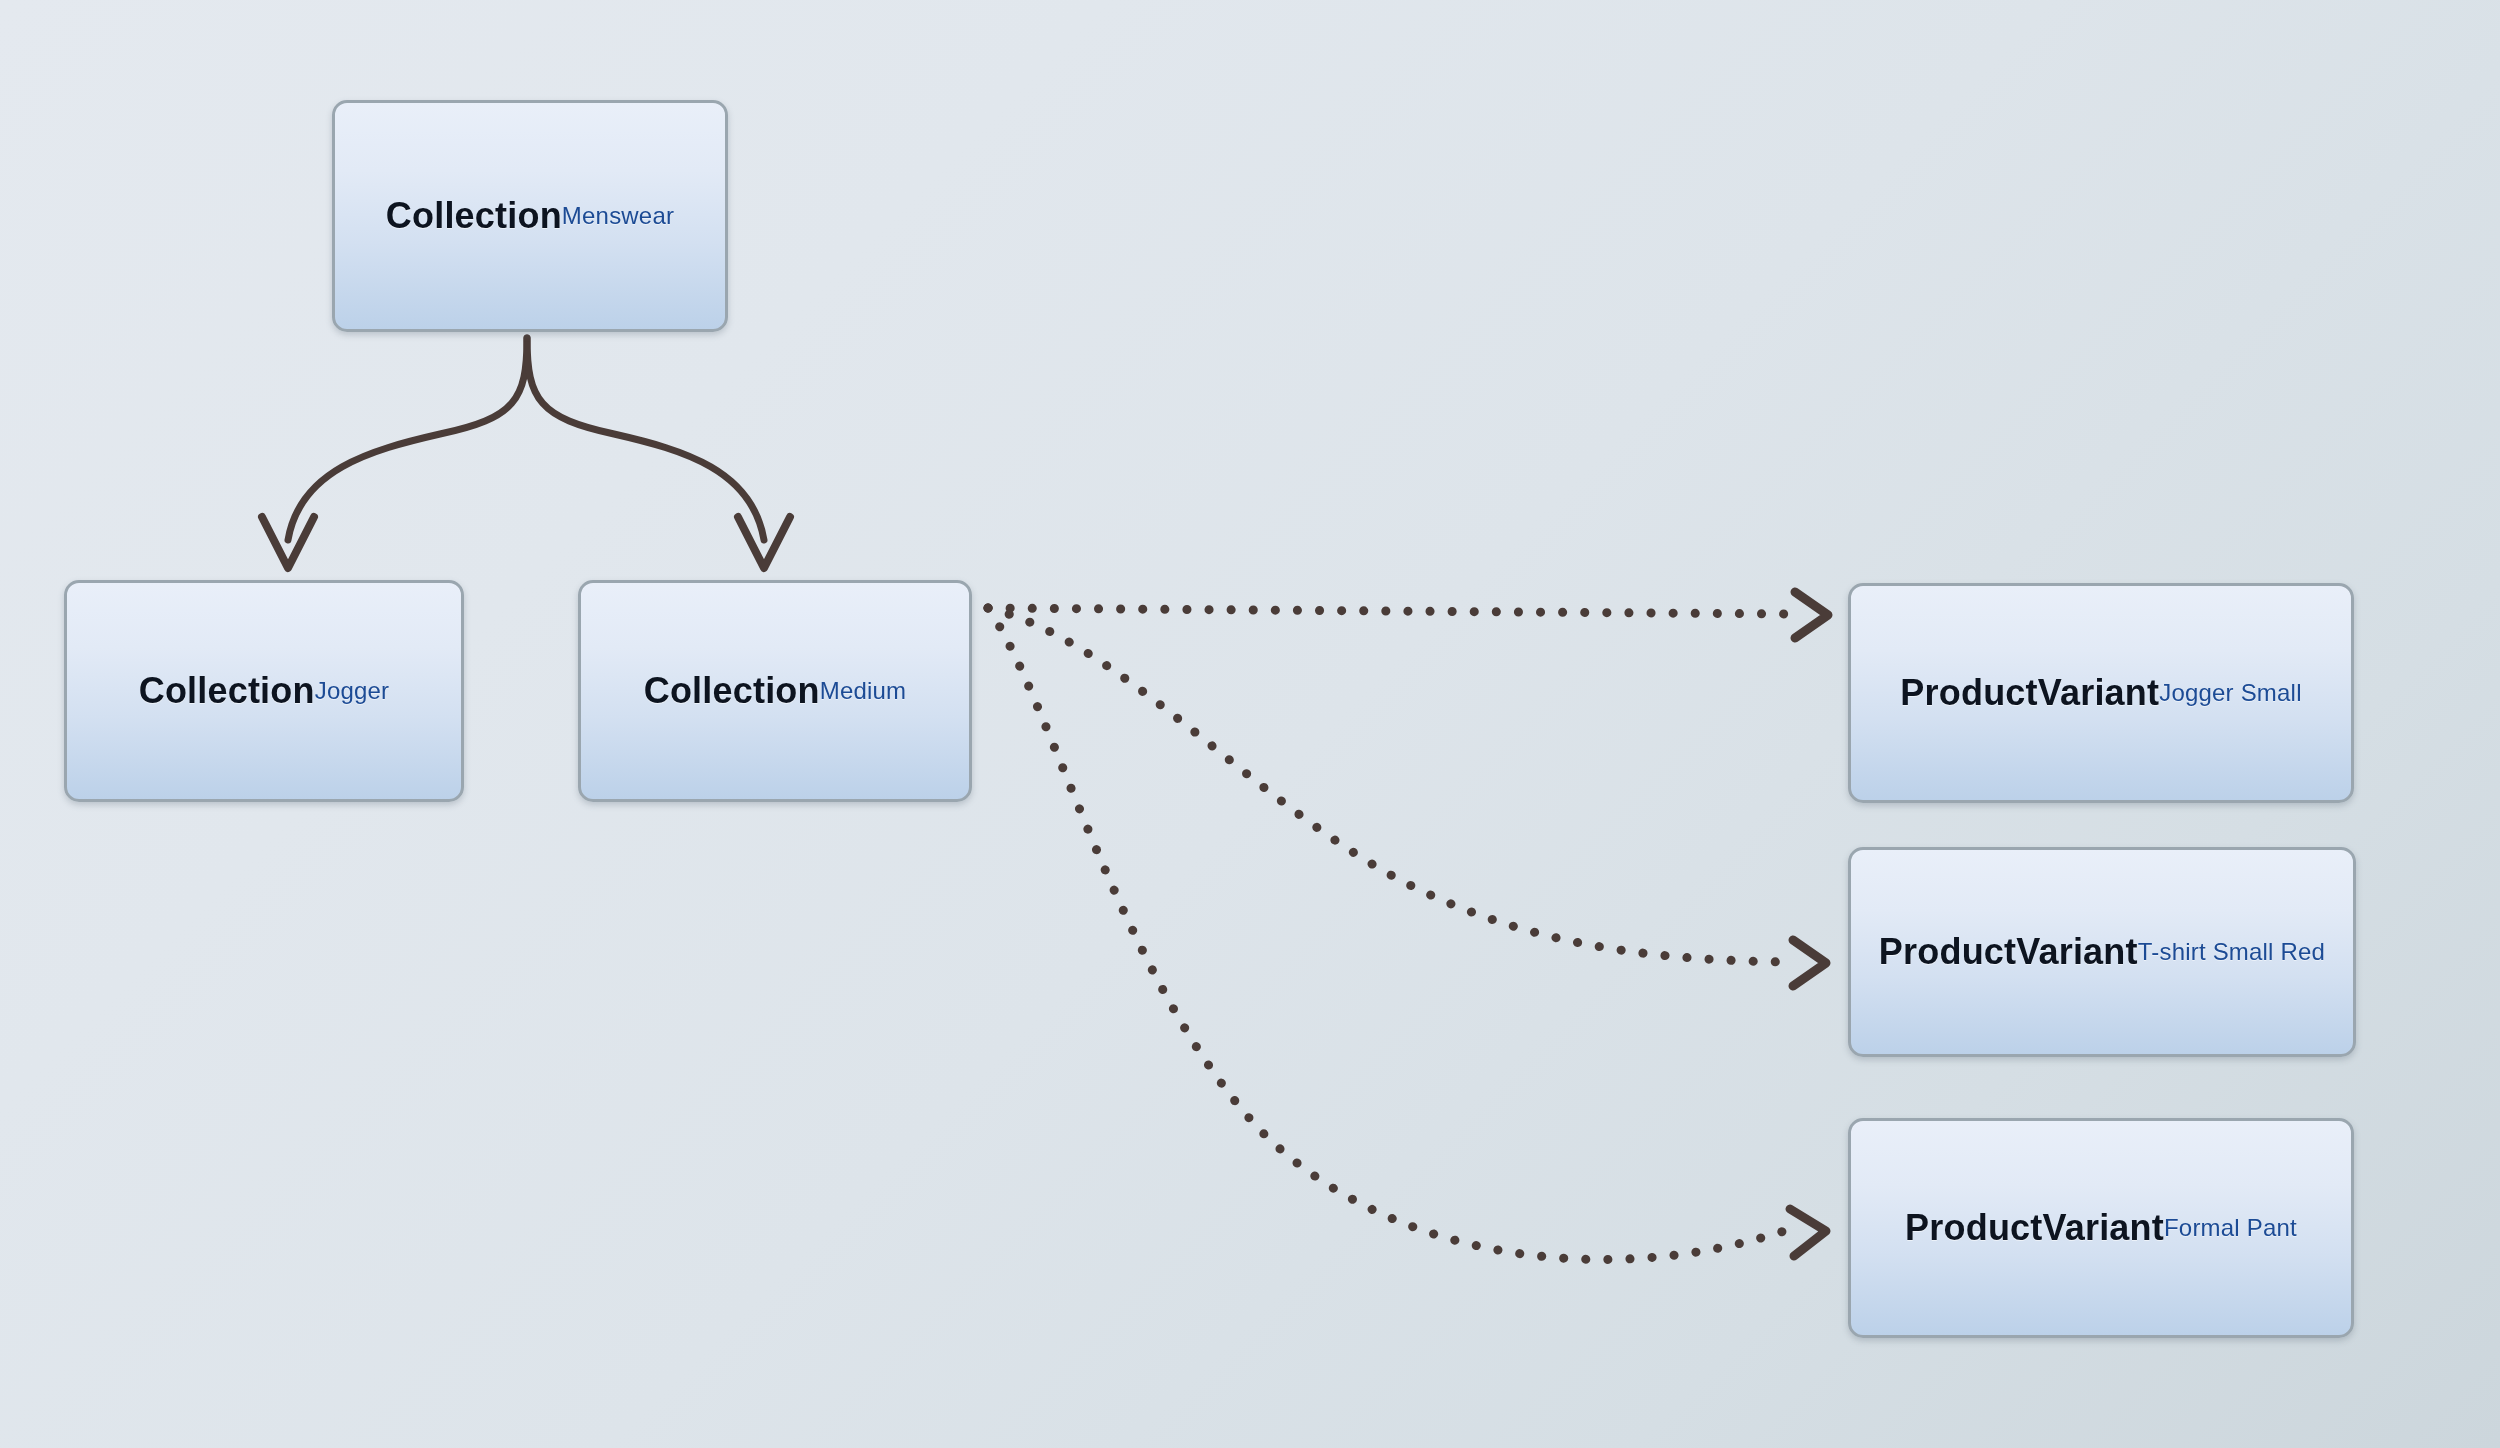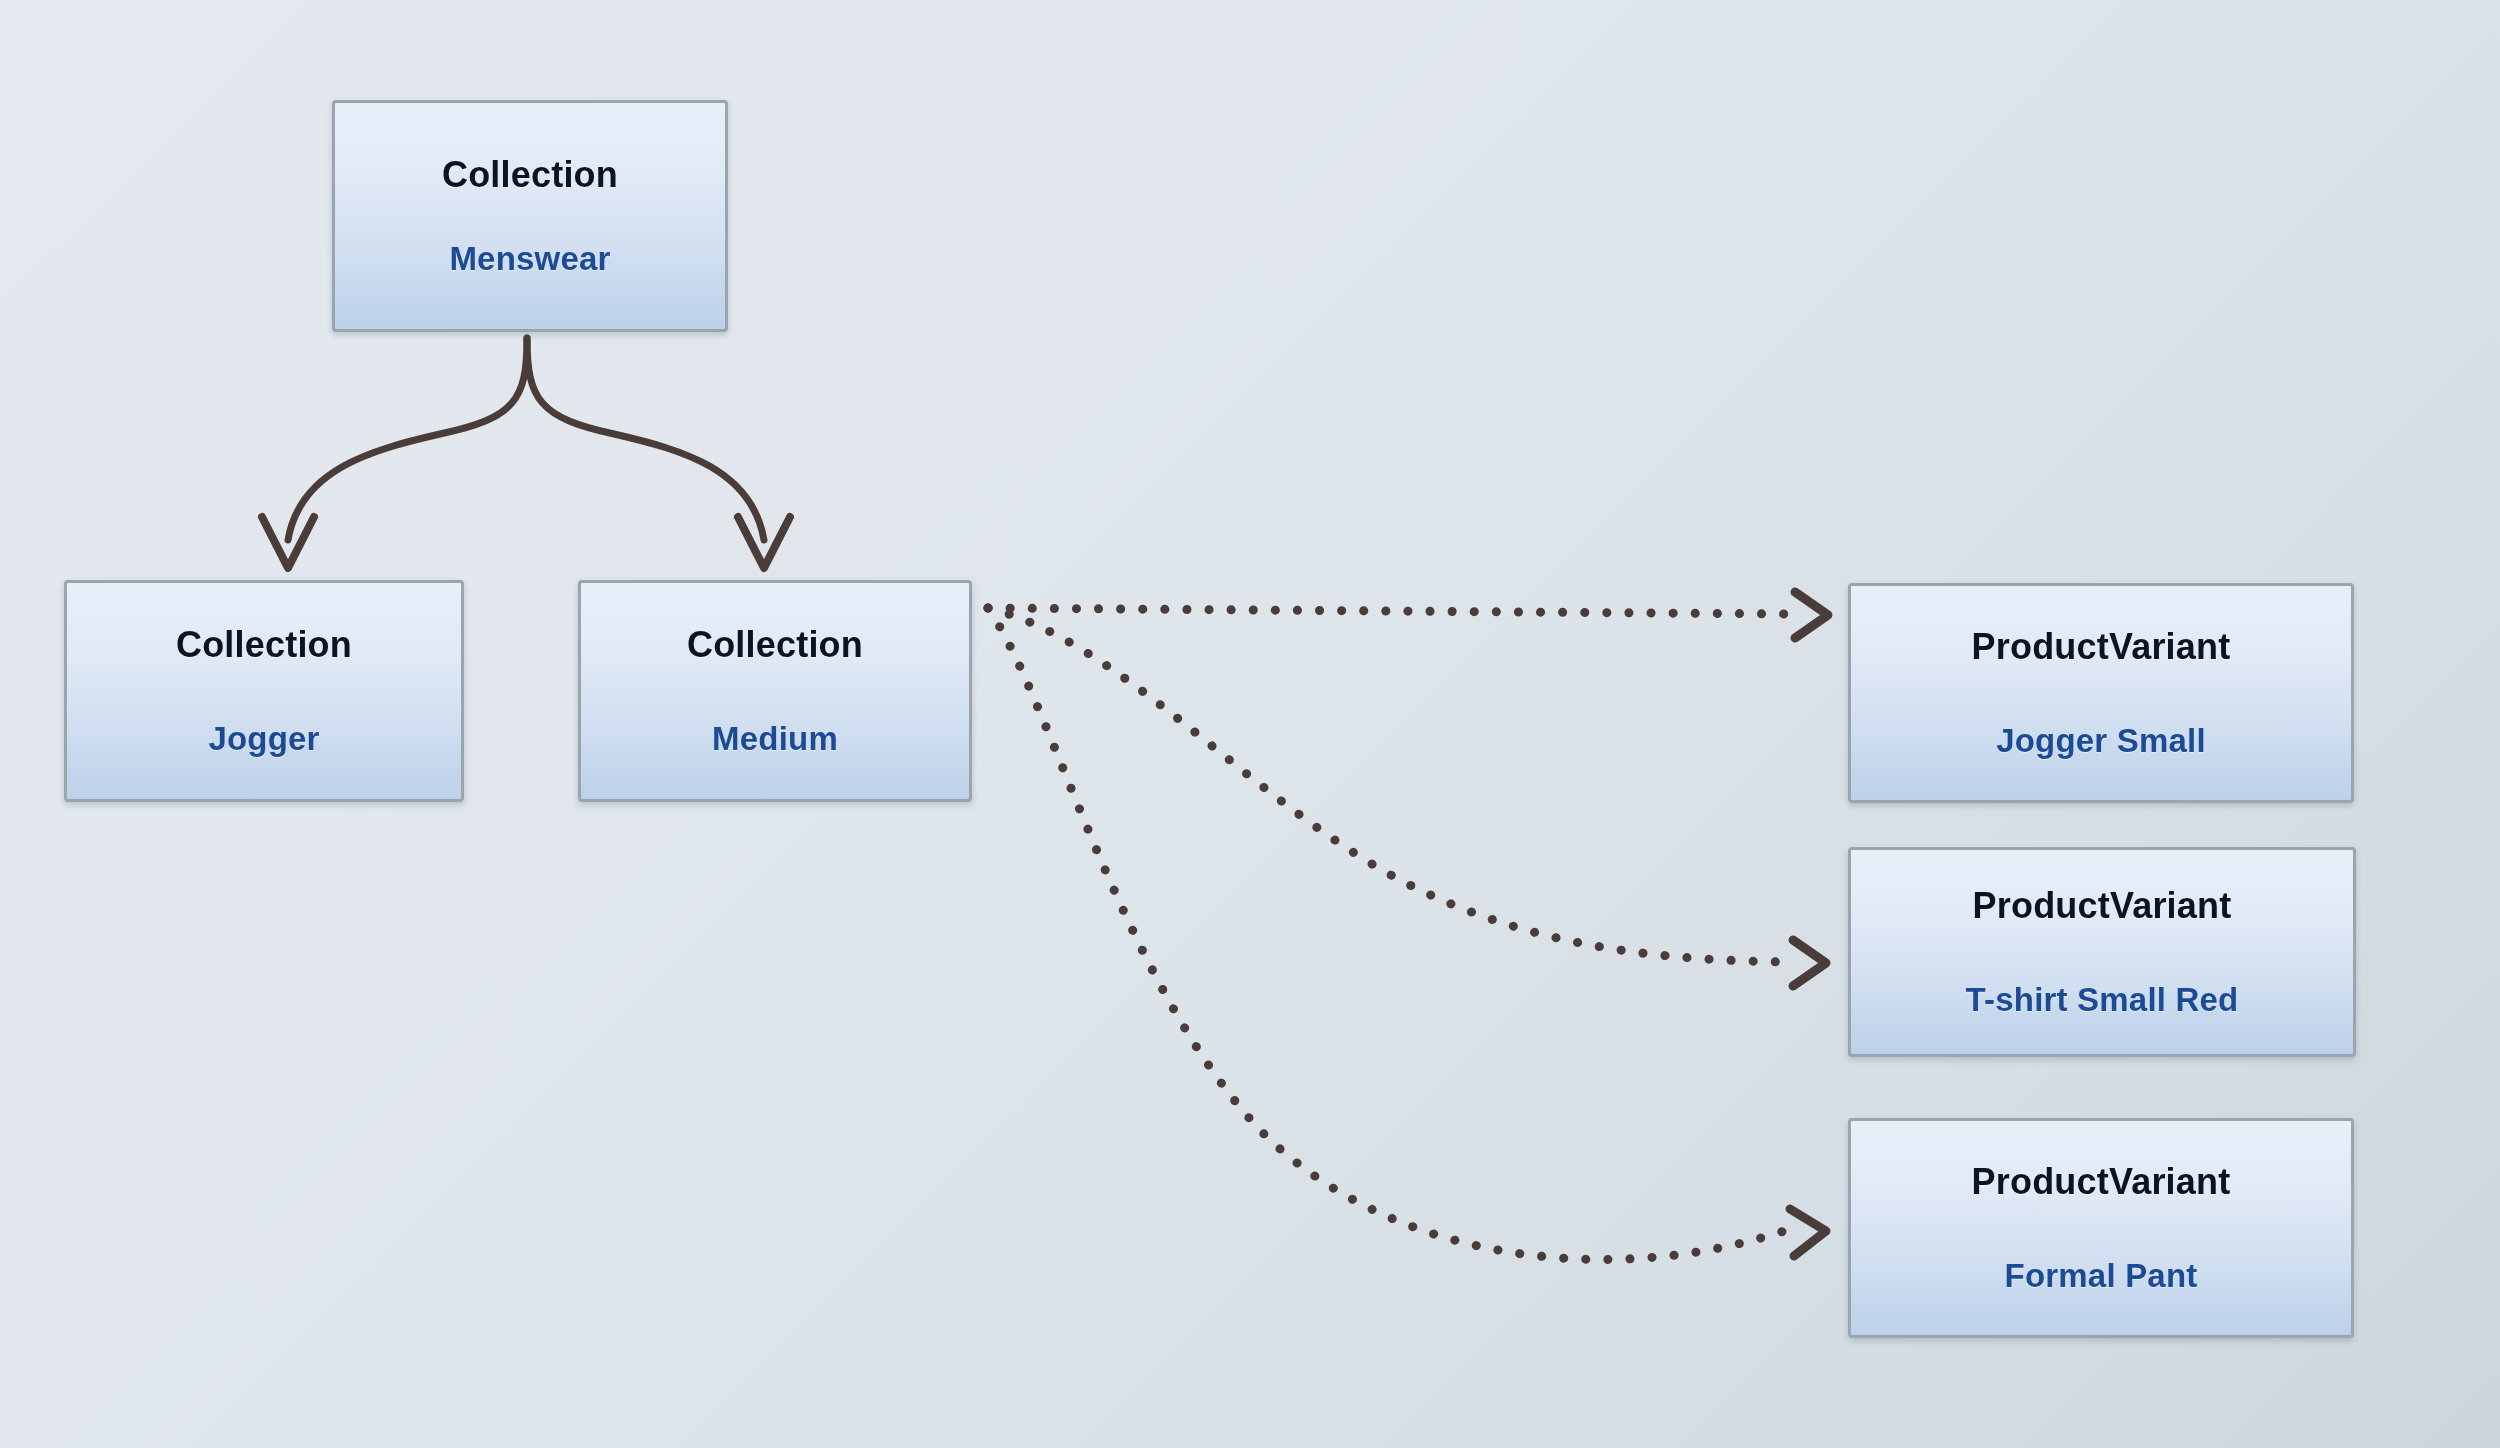--- a/index.html
+++ b/index.html
@@ -23,39 +23,39 @@
     left: 0;
     top: 0;
     width: 2500px;
     height: 1448px;
     pointer-events: none;
   }
   .node {
     position: absolute;
     box-sizing: border-box;
     border: 3px solid #9aa6af;
-    border-radius: 4px;
+    border-radius: 15px;
     background: linear-gradient(180deg, #e9eff9 0%, #e2eaf6 30%, #d3e0f1 62%, #bcd1e9 100%);
     box-shadow: 0 3px 6px rgba(90,105,120,0.28);
     display: flex;
-    flex-direction: column;
+    flex-direction: row;
     align-items: center;
     justify-content: center;
   }
   .node-type {
     font-size: 36px;
     font-weight: bold;
     color: #0d1420;
     letter-spacing: 0.2px;
     text-shadow: 0 1px 0 rgba(255,255,255,0.55);
     white-space: nowrap;
   }
   .node-name {
-    font-size: 33px;
-    font-weight: bold;
+    font-size: 24px;
+    font-weight: normal;
     color: #1c4b95;
     letter-spacing: 0.2px;
     text-shadow: 0 1px 0 rgba(255,255,255,0.5);
     white-space: nowrap;
   }
   .gap-lg { height: 52px; }
   .gap-md { height: 54px; }
 
   
   #node-menswear { left: 332px; top: 100px;  width: 396px; height: 232px; }

